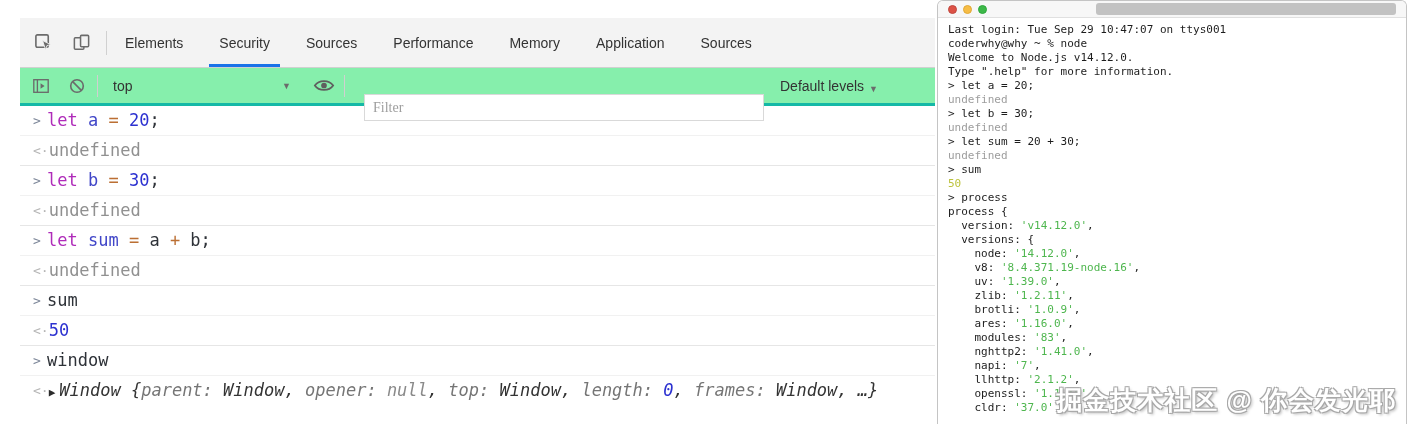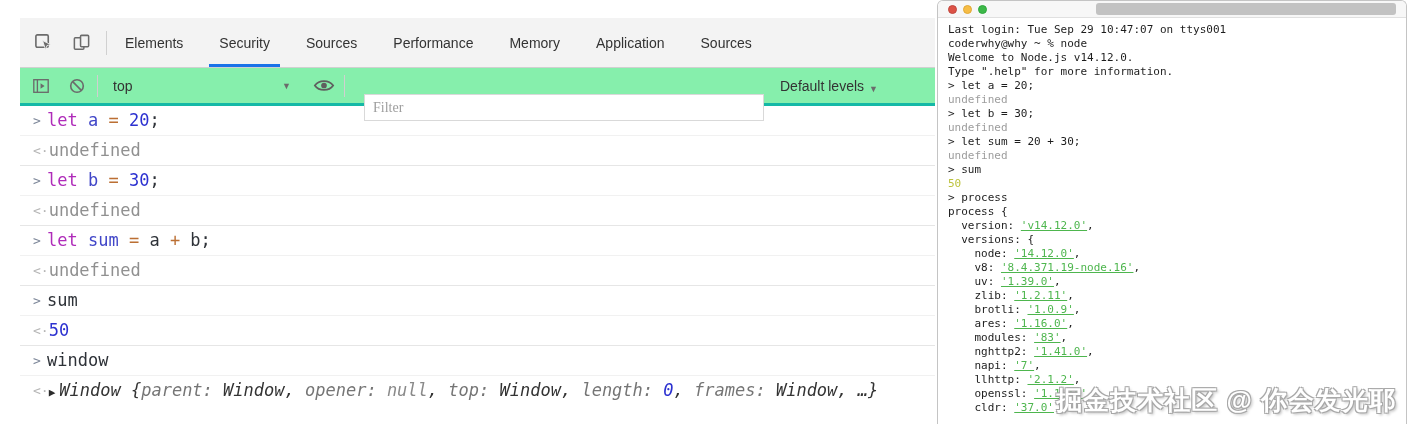--- a/index.html
+++ b/index.html
@@ -66,21 +66,21 @@
   .light.red    { background:#dd5246; border:1px solid #c14840; }
   .light.yellow { background:#f7bd45; border:1px solid #e0a936; }
   .light.green  { background:#3db849; border:1px solid #2fa93c; }
   .titlebar-strip { position:absolute; left:158px; top:2px; width:300px; height:12px;
                     background:#c2c2c2; border-radius:3px; }
   .term-body { padding:5px 0 0 10px; font-family:"DejaVu Sans Mono", monospace;
                font-size:11px; line-height:14px; white-space:pre; }
   .tk-k  { color:#1d1d1d; }
   .tk-gy { color:#9d9d9d; }
   .tk-yl { color:#bcc23c; }
-  .tk-gr { color:#4eb64e;text-decoration:underline; }
+  .tk-gr { color:#4eb64e; }
   .watermark { position:absolute; right:10px; bottom:6px; z-index:5;
                font-size:26px; font-weight:bold; letter-spacing:1px; white-space:nowrap;
                color:#ffffff;
                text-shadow:-1px -1px 0 #a8a8a8, 1px -1px 0 #a8a8a8, -1px 1px 0 #a8a8a8,
                             1px 1px 0 #a8a8a8, 2px 2px 3px rgba(0,0,0,0.28); }
   svg { display:block; }
 </style>
 </head>
 <body>
 

